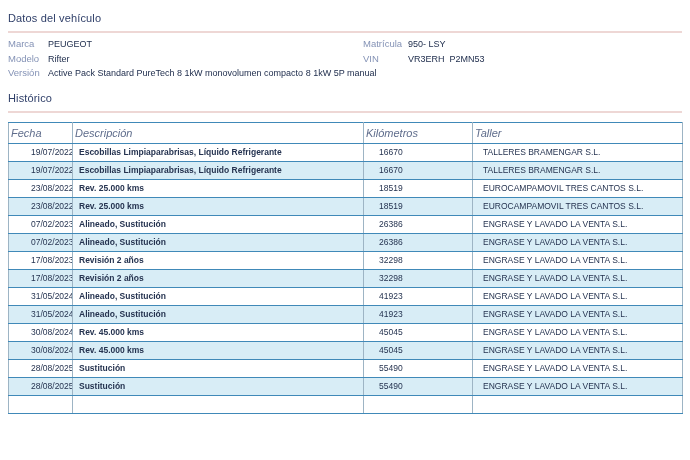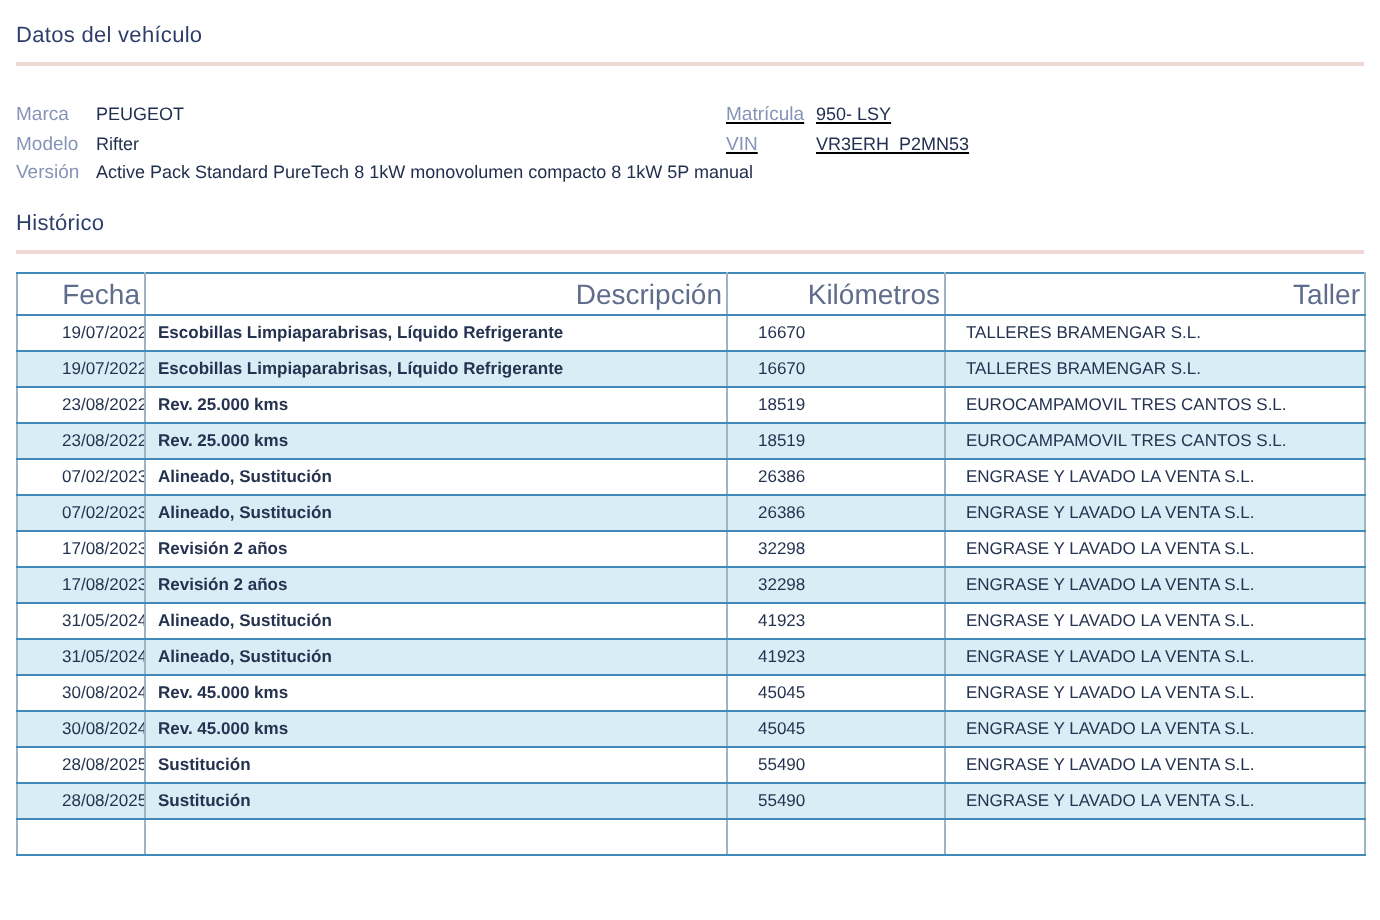--- a/index.html
+++ b/index.html
@@ -8,41 +8,41 @@
     font-family:"Liberation Sans", sans-serif;
     -webkit-font-smoothing:antialiased;
   }
   .page { padding:12px 8px 0 8px; }
 
   .section-title {
     margin:0; font-size:11px; font-weight:normal; color:#2e3e68; letter-spacing:.15px;
   }
   .title-rule { height:2px; background:#eed7d5; margin-top:7px; }
 
-  .fields-grid { display:flex; margin-top:19px; }
+  .fields-grid { display:flex; margin-top:5px; }
   .fields-col { flex:none; width:355px; }
-  .fields-col.right { width:auto;text-decoration:underline; }
+  .fields-col.right { width:auto; }
   .field-row { display:flex; align-items:baseline; height:14.5px; }
   .field-label { flex:none; width:40px; font-size:9.5px; color:#8593b6; }
   .fields-col.right .field-label { width:45px; }
   .field-value { font-size:9px; color:#22304f; white-space:pre; }
 
   .historic { margin-top:10px; }
 
   table.hist {
     margin-top:9px; border-collapse:collapse; table-layout:fixed;
     width:674px; border:1px solid #718599;
   }
   .hist th, .hist td {
     border:1px solid; border-color:#4089b8 #9db4c4; 
     overflow:hidden; white-space:nowrap;
   }
   .hist th {
-    height:20px; font-size:14px; font-weight:normal; color:#5f6d8c;
-    text-align:right; background:#ffffff; padding:0 2px;
+    height:20px; font-size:11px; font-weight:normal; color:#5f6d8c;
+    text-align:left; background:#ffffff; padding:0 2px;font-style:italic;
   }
   .hist td { height:17px; font-size:8.5px; color:#253350; padding:0; }
   .hist td.c0 { padding-left:22px; }
   .hist td.c1 { padding-left:6px;font-weight:bold; }
   .hist td.c2 { padding-left:15px; }
   .hist td.c3 { padding-left:10px; }
   .hist tbody tr:nth-child(even) td { background:#d8edf6; }
 </style>
 </head>
 <body>

